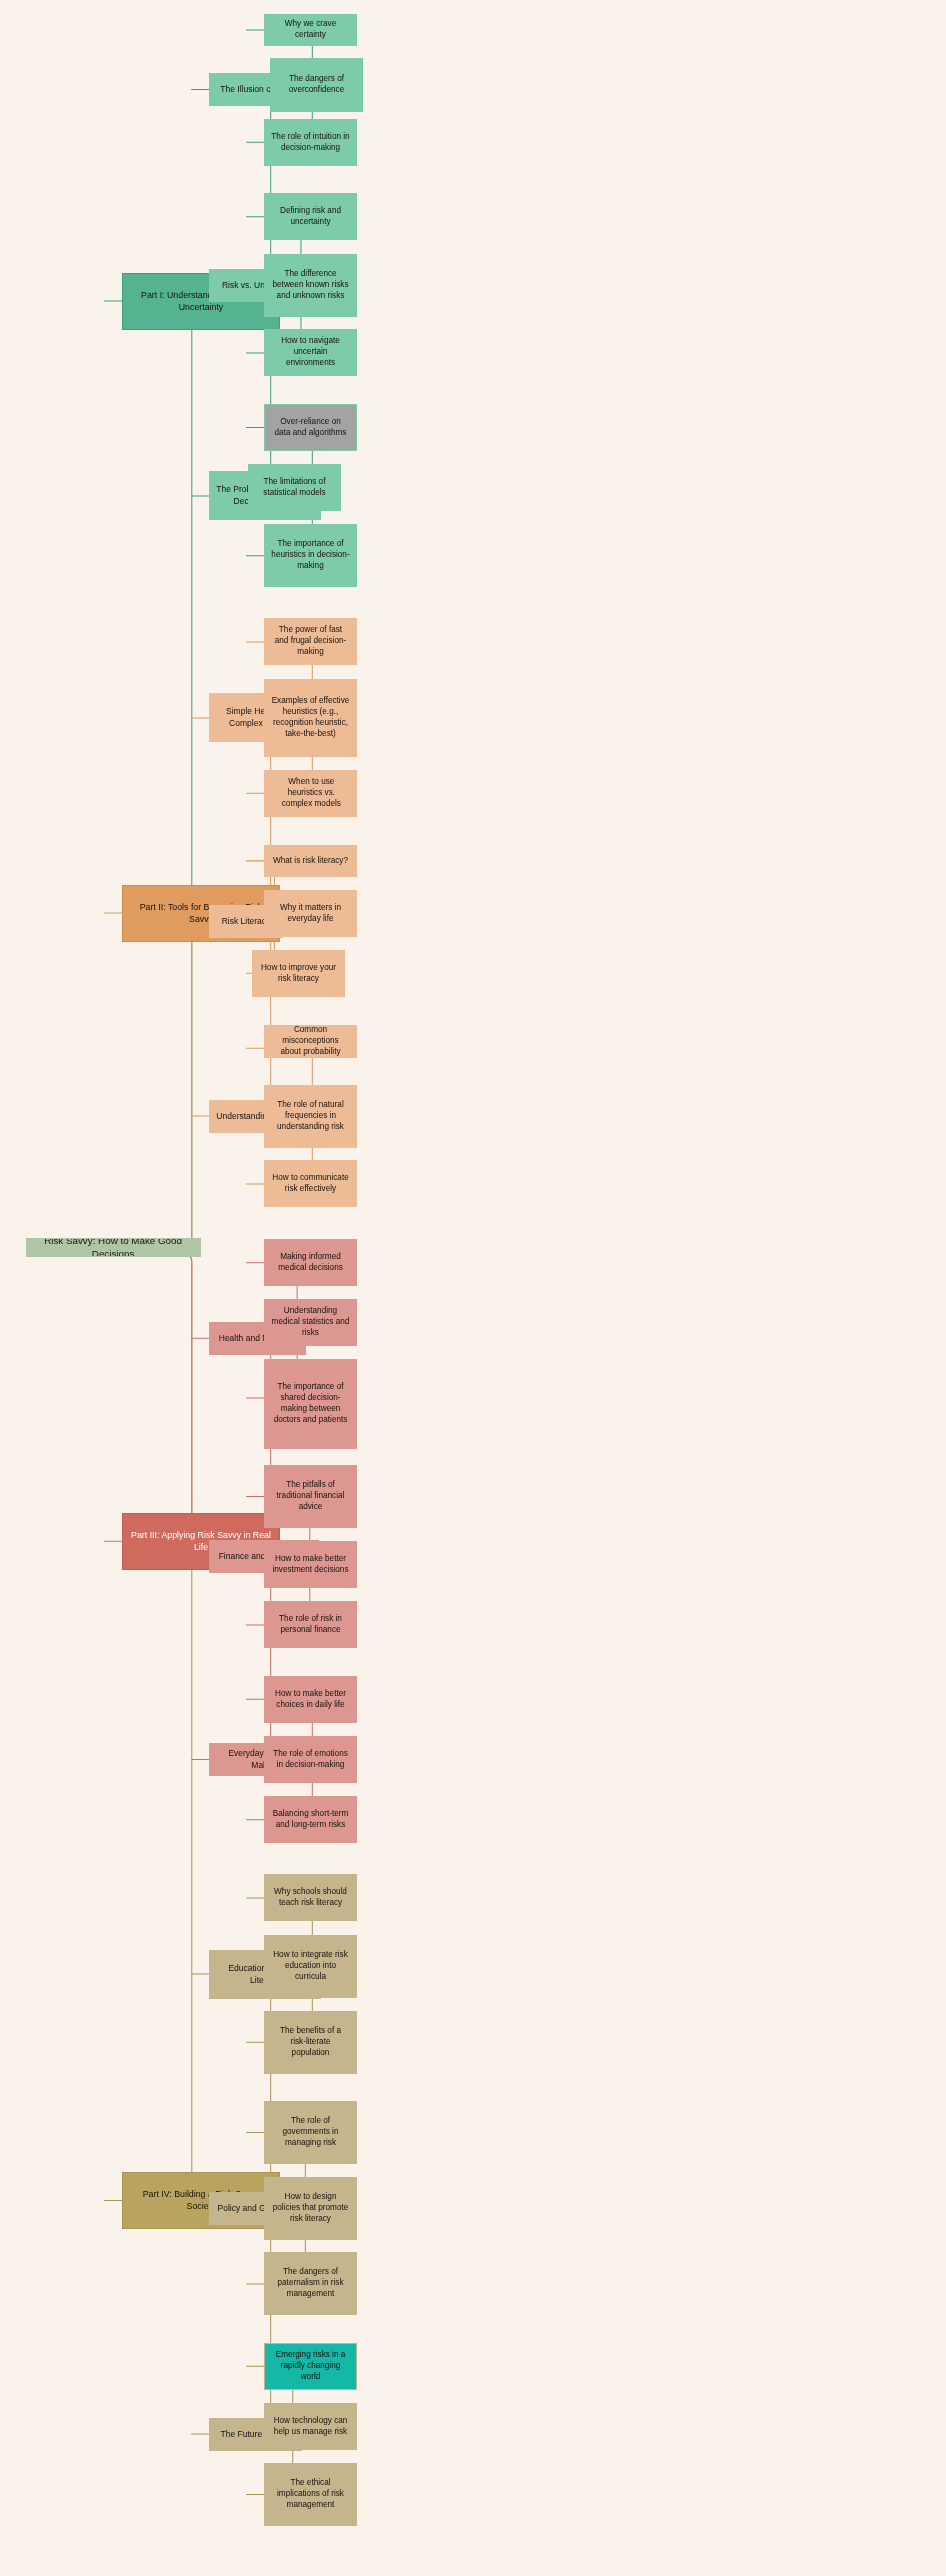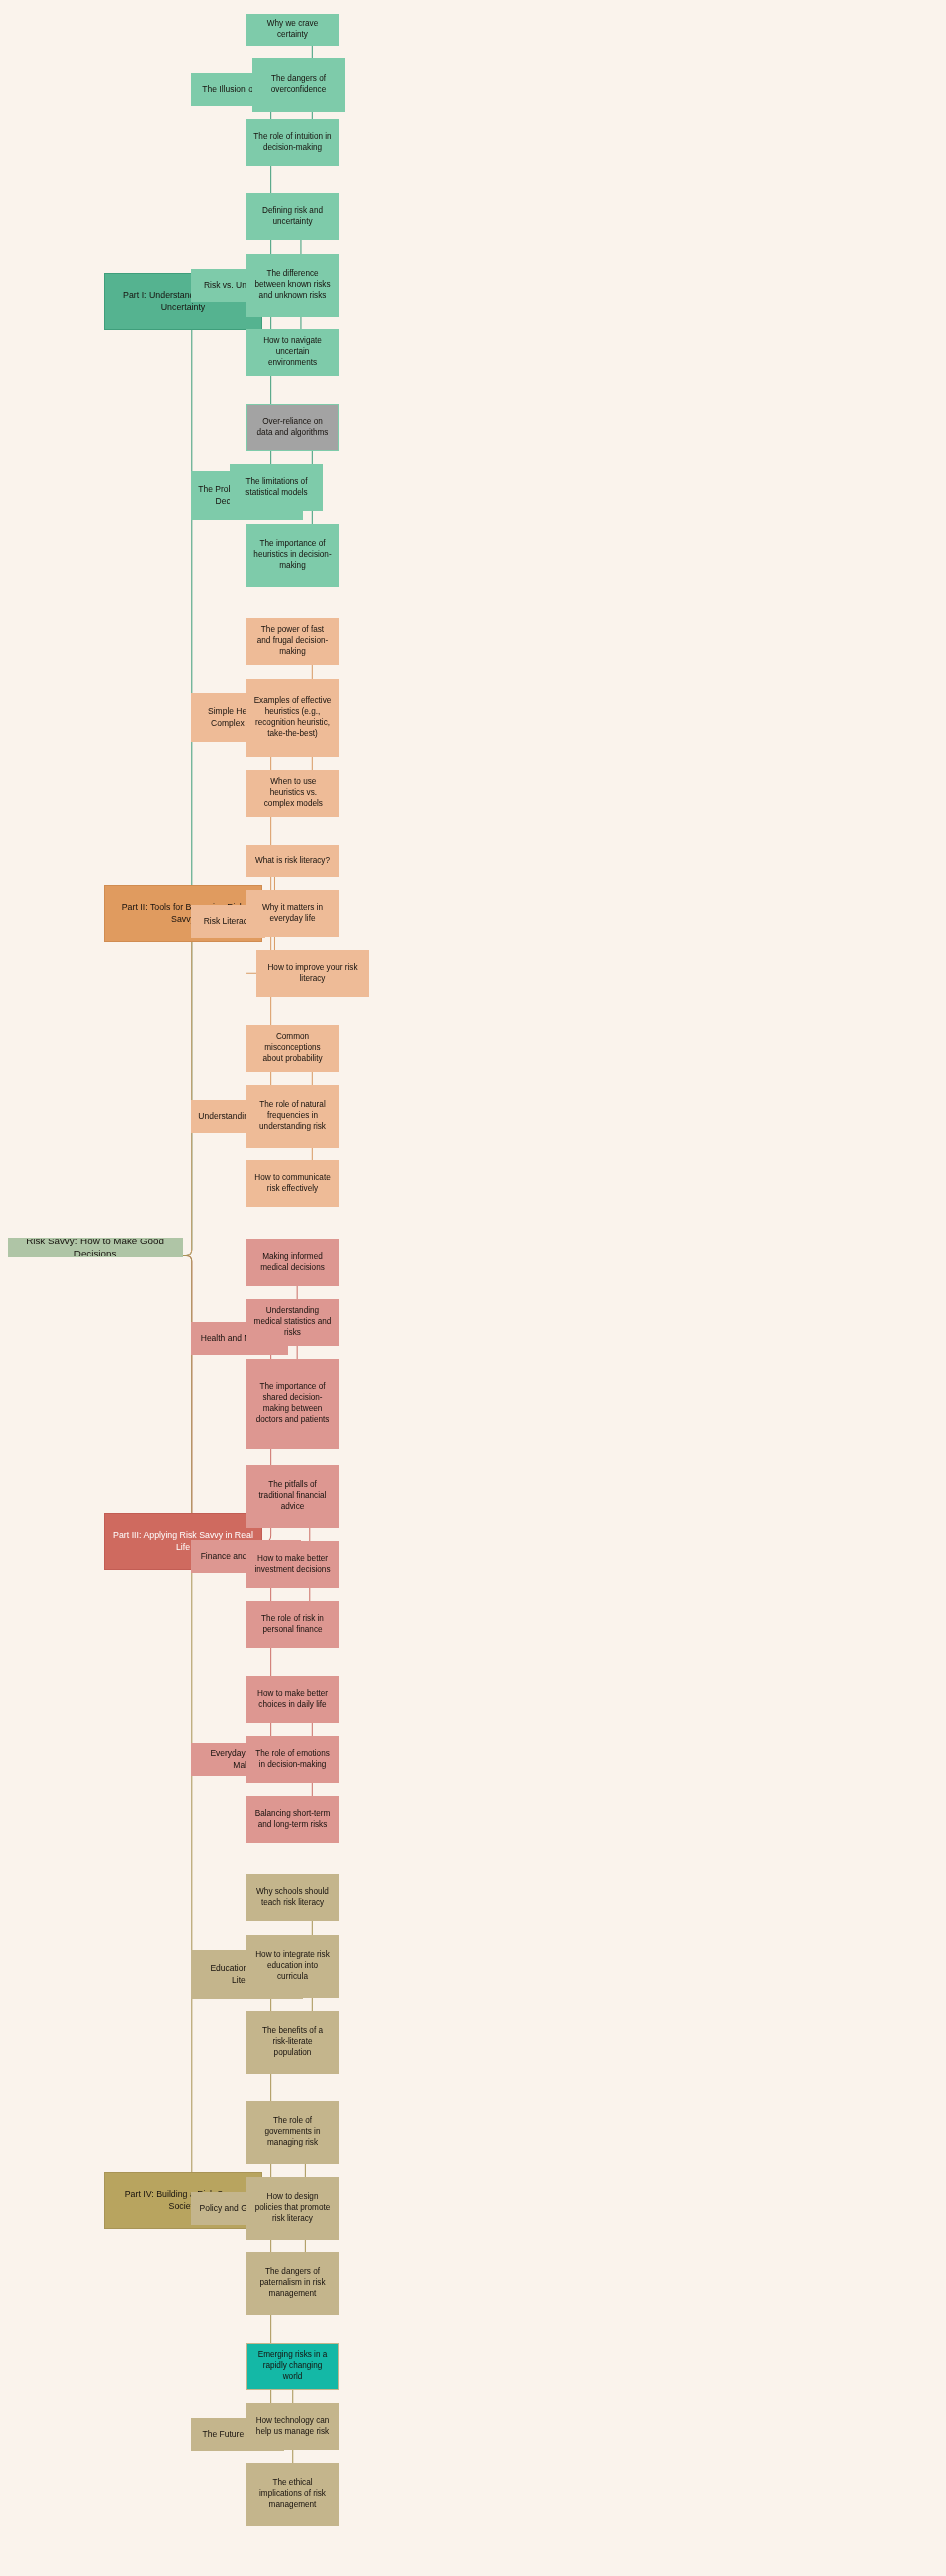--- a/index.html
+++ b/index.html
@@ -25,20 +25,21 @@
     box-sizing:border-box;
     border-radius:0;
     display:flex;
     align-items:center;
     justify-content:center;
     text-align:center;
     padding:3.8px 6.3px;
     line-height:1.32;
     color:#16110d;
     overflow:hidden;
+    margin-left:18px;
   }
   .n-root{font-size:9.8px;}
   .n-l1{font-size:8.8px;}
   .n-l2{font-size:8.5px;}
   .n-l3{font-size:8.2px;}
 </style>
 </head>
 <body>
 
 <div id="map">
@@ -155,27 +156,27 @@
     </div>
     <div class="node n-l2" style="left: 191px; top: 905px; width: 74px; height: 33px; background: rgb(238, 187, 151); border: 0.6px solid rgb(238, 187, 151);">
       <span>Risk Literacy</span>
     </div>
     <div class="node n-l3" style="left: 246px; top: 845px; width: 93px; height: 32px; background: rgb(238, 187, 151); border: 0.6px solid rgb(238, 187, 151);">
       <span>What is risk literacy?</span>
     </div>
     <div class="node n-l3" style="left: 246px; top: 890px; width: 93px; height: 47px; background: rgb(238, 187, 151); border: 0.6px solid rgb(238, 187, 151);">
       <span>Why it matters in everyday life</span>
     </div>
-    <div class="node n-l3" style="left: 256px; top: 950px; width: 113px; height: 47px; background: rgb(238, 187, 151); border: 0.6px solid rgb(238, 187, 151);">
+    <div class="node n-l3" style="left: 234px; top: 950px; width: 93px; height: 47px; background: rgb(238, 187, 151); border: 0.6px solid rgb(238, 187, 151);">
       <span>How to improve your risk literacy</span>
     </div>
     <div class="node n-l2" style="left: 191px; top: 1100px; width: 112px; height: 33px; background: rgb(238, 187, 151); border: 0.6px solid rgb(238, 187, 151);">
       <span>Understanding Probability</span>
     </div>
-    <div class="node n-l3" style="left: 246px; top: 1025px; width: 93px; height: 47px; background: rgb(238, 187, 151); border: 0.6px solid rgb(238, 187, 151);">
+    <div class="node n-l3" style="left: 246px; top: 1025px; width: 93px; height: 33px; background: rgb(238, 187, 151); border: 0.6px solid rgb(238, 187, 151);">
       <span>Common misconceptions about probability</span>
     </div>
     <div class="node n-l3" style="left: 246px; top: 1085px; width: 93px; height: 63px; background: rgb(238, 187, 151); border: 0.6px solid rgb(238, 187, 151);">
       <span>The role of natural frequencies in understanding risk</span>
     </div>
     <div class="node n-l3" style="left: 246px; top: 1160px; width: 93px; height: 47px; background: rgb(238, 187, 151); border: 0.6px solid rgb(238, 187, 151);">
       <span>How to communicate risk effectively</span>
     </div>
     <div class="node n-l1" style="left: 104px; top: 1513px; width: 158px; height: 57px; background: rgb(207, 106, 95); border: 0.6px solid rgb(194, 93, 84); color: rgb(255, 255, 255);">
       <span>Part III: Applying Risk Savvy in Real Life</span>

